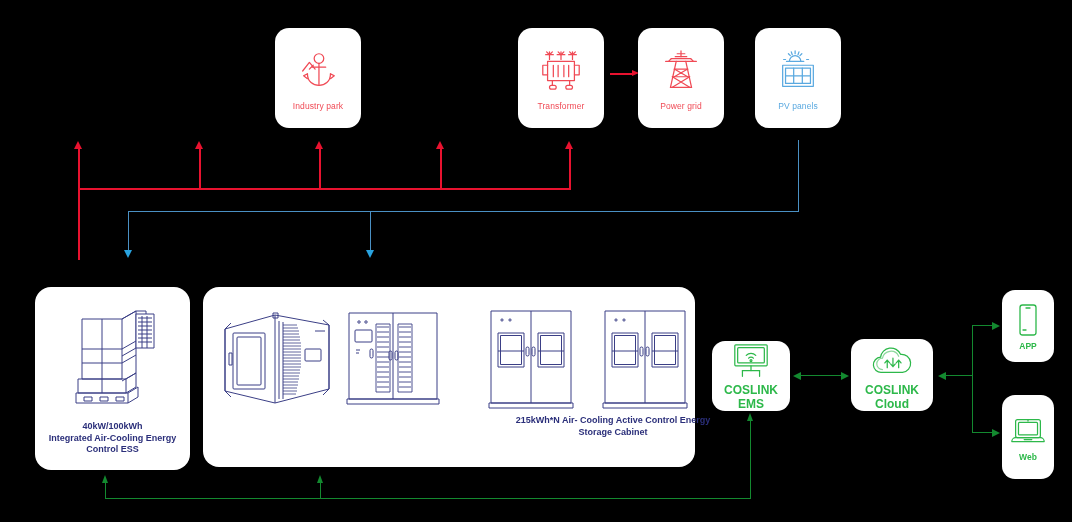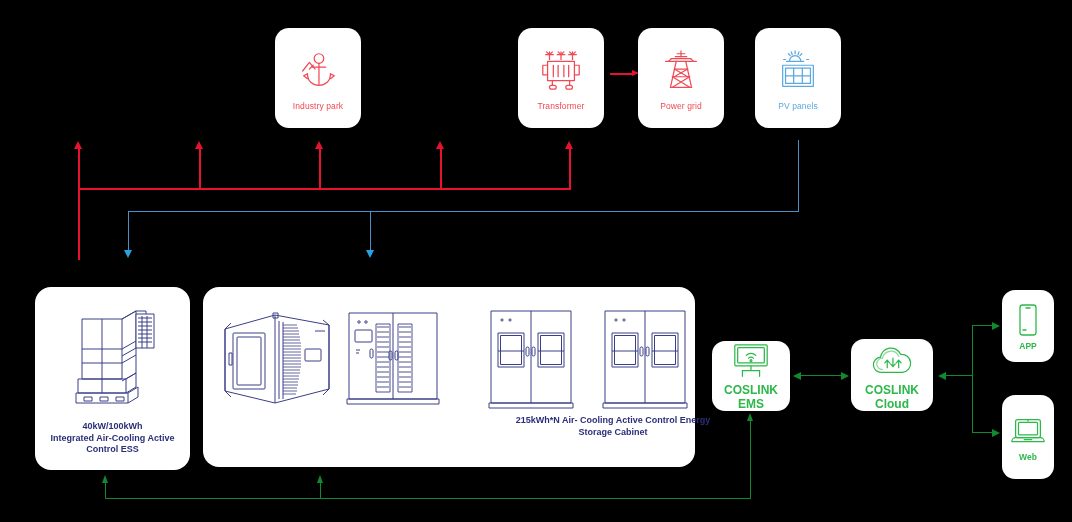--- a/index.html
+++ b/index.html
@@ -224,21 +224,21 @@
         <path d="M62 48 l14 -8 M62 62 l14 -8"></path>
         <path d="M18 78 h48 v14 h-48 z"></path>
         <path d="M66 78 l10 -6 v14 l-10 6"></path>
         <path d="M16 92 h52 v10 h-52 z"></path>
         <path d="M68 92 l10 -6 v10 l-10 6"></path>
         <path d="M24 96 h8 v4 h-8 z M40 96 h8 v4 h-8 z M56 96 h8 v4 h-8 z"></path>
         <path d="M42 18 v74"></path>
       </svg>
     </span>
     <span class="cap" style="margin-top:8px;">40kW/100kWh
-Integrated Air-Cooling Active
+Integrated Air-Cooling Energy
 Control ESS</span>
   </div>
 
   <div class="card prod-card" id="card-hybrid">
 
     <span class="ico" style="position:absolute; left:14px; top:16px;">
       <svg width="120" height="110" viewBox="0 0 120 110" fill="none" stroke="#3b3f86" stroke-width="1" stroke-linejoin="round">
         <path d="M8 26 L58 12 L112 22 L112 86 L58 100 L8 88 Z"></path>
         <path d="M58 12 V100"></path>
         <path d="M8 26 L8 88 M112 22 L112 86"></path>

